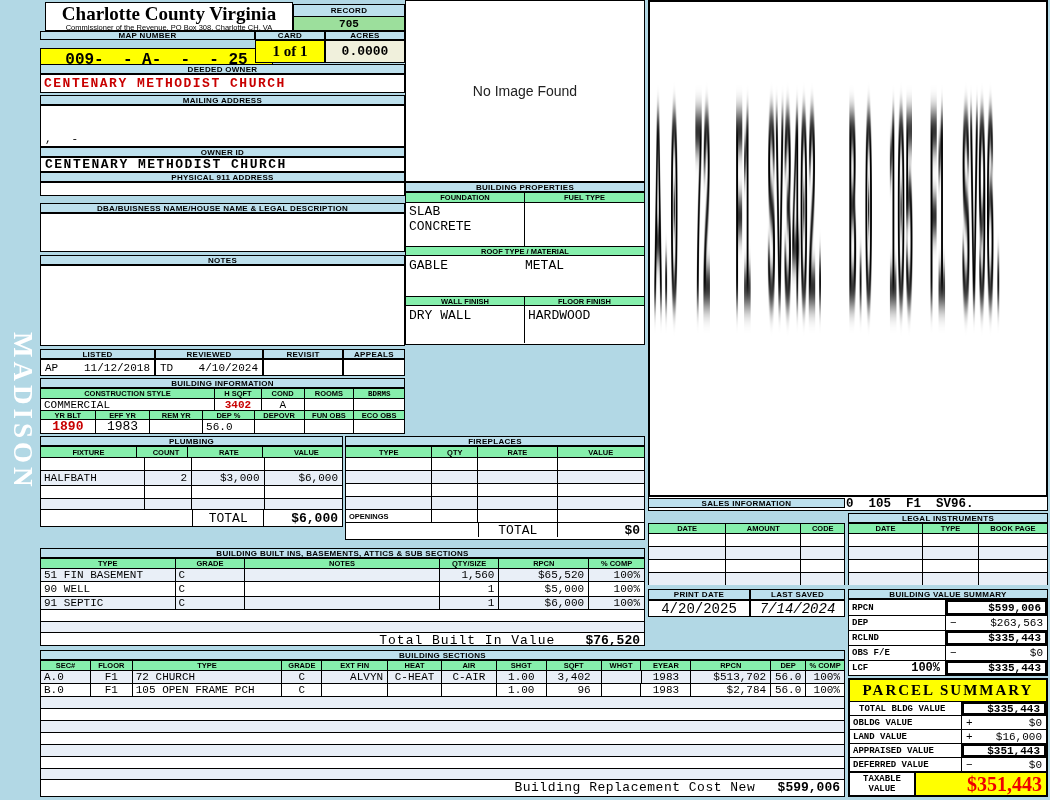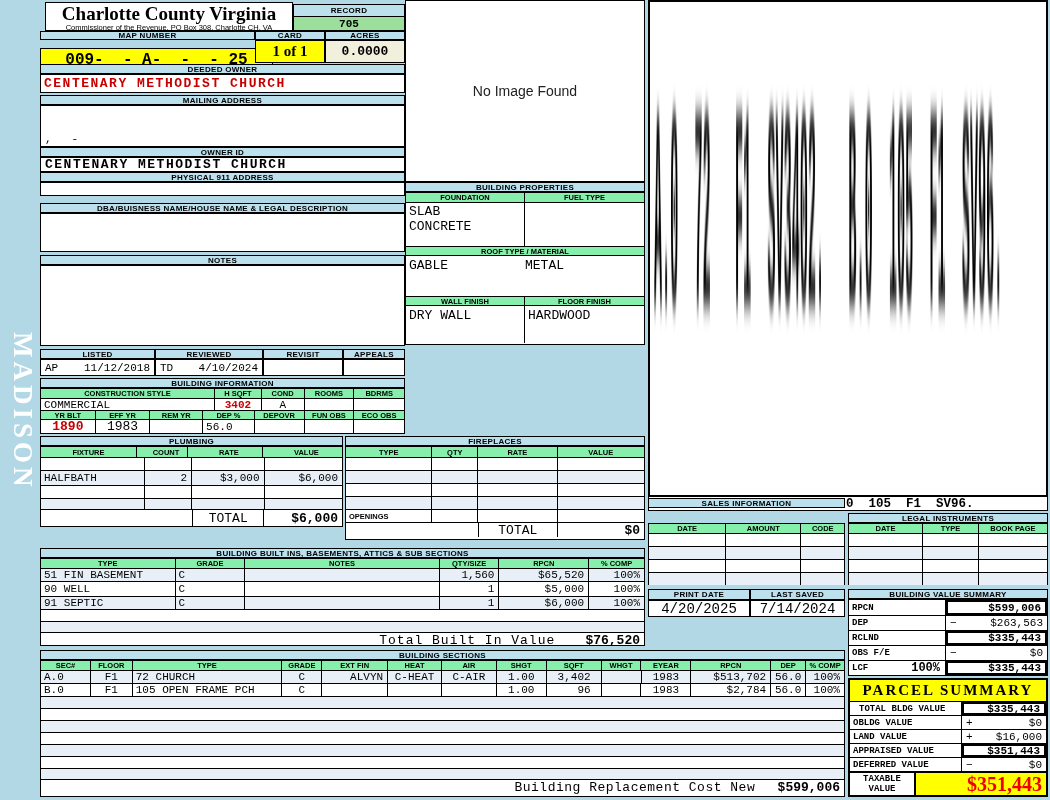--- a/index.html
+++ b/index.html
@@ -99,21 +99,21 @@
   <div class="a wbox" style="left:263px;top:359px;width:80px;height:17px;"></div>
   <div class="a wbox" style="left:343px;top:359px;width:62px;height:17px;"></div>
 
   <div class="a strip" style="left:40px;top:378px;width:365px;height:10px;">BUILDING INFORMATION</div>
   <div class="a tbl" style="left:40px;top:388px;width:365px;height:46px;border-width:1px;">
     <div class="tr hrow" style="height:9px;border-top:none;">
       <div class="c" style="width:175px;">CONSTRUCTION STYLE</div>
       <div class="c" style="width:47px;">H SQFT</div>
       <div class="c" style="width:43px;">COND</div>
       <div class="c" style="width:50px;">ROOMS</div>
-      <div class="c" style="width:50px;">BDRMS</div>
+      <div class="c" style="width:50px;font-family:Liberation Mono, monospace;">BDRMS</div>
     </div>
     <div class="tr m fs12" style="height:12px;">
       <div class="c l" style="width:175px;">COMMERCIAL</div>
       <div class="c ctr b red" style="width:47px;">3402</div>
       <div class="c ctr" style="width:43px;">A</div>
       <div class="c" style="width:50px;"></div>
       <div class="c" style="width:50px;"></div>
     </div>
     <div class="tr hrow" style="height:9px;">
       <div class="c" style="width:55px;">YR BLT</div>
@@ -437,21 +437,21 @@
     <div class="tr r1" style="height:13px;">
         <div class="c" style="width:74px;"></div>
         <div class="c" style="width:56px;"></div>
         <div class="c" style="width:68px;"></div>
       </div>
   </div>
 
   <div class="a strip" style="left:648px;top:589px;width:102px;height:11px;">PRINT DATE</div>
   <div class="a strip" style="left:750px;top:589px;width:95px;height:11px;">LAST SAVED</div>
   <div class="a wbox m fs14" style="left:648px;top:600px;width:102px;height:17px;display:flex;align-items:center;justify-content:center;">4/20/2025</div>
-  <div class="a wbox m fs14" style="left:750px;top:600px;width:95px;height:17px;display:flex;align-items:center;justify-content:center;">7/14/2024</div>
+  <div class="a wbox m fs14" style="left:750px;top:600px;width:95px;height:17px;display:flex;align-items:center;justify-content:center;font-style:italic;">7/14/2024</div>
 
   <div class="a strip" style="left:848px;top:589px;width:200px;height:10px;">BUILDING VALUE SUMMARY</div>
   <div class="a tbl" style="left:848px;top:599px;width:200px;height:77px;border-width:1px;">
     <div class="tr" style="height:15px;border-top:none;">
       <div class="c m b" style="width:97px;font-size:9px;justify-content:space-between;padding:0 5px 0 3px;"><span>RPCN</span><span></span></div>
       <div class="c thick signval m b fs12" style="width:103px;"><span></span><span>$599,006</span></div>
     </div>
     <div class="tr" style="height:15px;">
       <div class="c m b" style="width:97px;font-size:9px;justify-content:space-between;padding:0 5px 0 3px;"><span>DEP</span><span></span></div>
       <div class="c signval m fs12" style="width:103px;"><span>−</span><span>$263,563</span></div>

